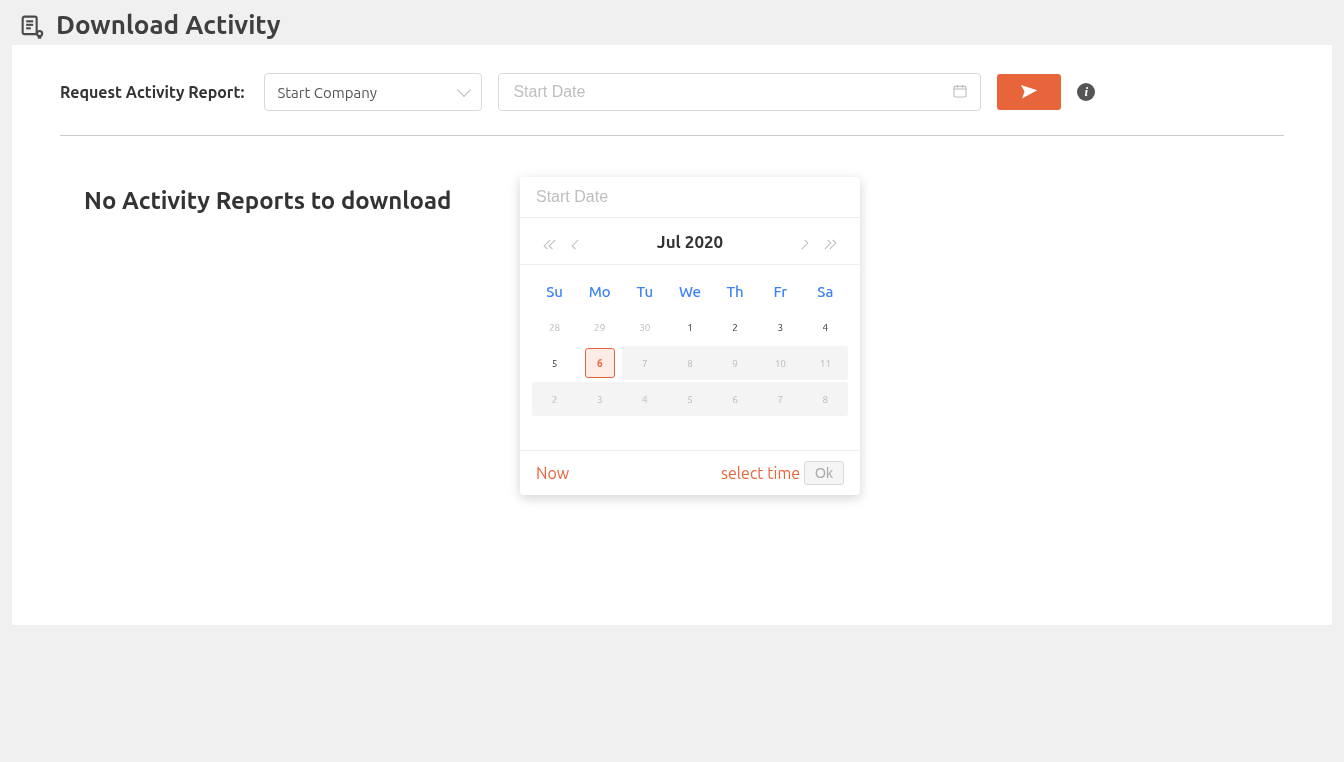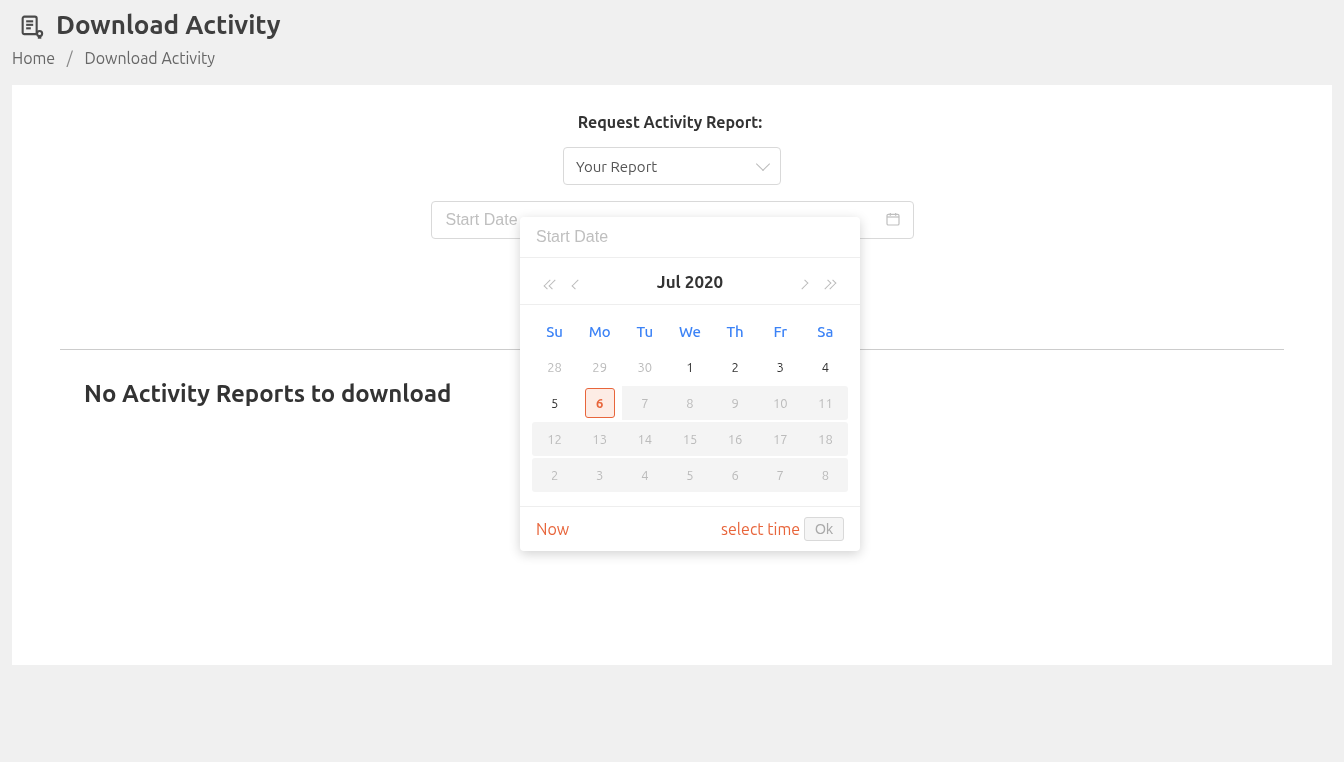--- a/index.html
+++ b/index.html
@@ -49,21 +49,20 @@
     padding: 28px 48px 40px 48px;
     min-height: 580px;
     position: relative;
   }
   .row {
     display: flex;
     align-items: center;
     gap: 16px;
     padding-bottom: 24px;
     border-bottom: 1px solid #ccc;
-    flex-direction: column;
   }
   .label {
     font-weight: 600;
     font-size: 16px;
     color: #333;
     margin-right: 4px;
   }
   .select {
     display: flex;
     align-items: center;
@@ -132,21 +131,21 @@
     font-style: italic;
     font-family: Georgia, serif;
     font-weight: bold;
     font-size: 13px;
     cursor: default;
   }
   .no-reports {
     font-size: 24px;
     font-weight: 700;
     color: #333;
-    margin-top: 30px;
+    margin-top: 51px;
     margin-left: 24px;
   }
 
   
   .datepicker {
     position: absolute;
     top: 132px;
     left: 508px;
     width: 340px;
     background: #fff;
@@ -210,21 +209,21 @@
     height: 34px;
   }
   .dcell {
     display: inline-flex;
     align-items: center;
     justify-content: center;
     width: 30px;
     height: 30px;
     border-radius: 3px;
     cursor: pointer;
-    font-size: 13px;
+    font-size: 10px;
   }
   .dcell.out { color: #bbb; }
   .dcell.in { color: #333; }
   .dcell.disabled { color: #bbb; }
   tr.disabled-row td {
     background: #f4f4f4;
   }
   tr.disabled-row td:first-child { border-radius: 3px 0 0 3px; }
   tr.disabled-row td:last-child { border-radius: 0 3px 3px 0; }
   .dcell.today {
@@ -233,20 +232,21 @@
     font-weight: 600;
     background: #fdece5;
   }
   .dp-footer {
     display: flex;
     align-items: center;
     justify-content: space-between;
     border-top: 1px solid #eee;
     padding: 10px 16px;
     font-size: 16px;
+    margin-top: 20px;
   }
   .dp-footer .link {
     color: #e8653b;
     cursor: pointer;
   }
   .dp-footer .right {
     display: flex;
     align-items: center;
     gap: 4px;
   }
@@ -279,32 +279,27 @@
         <line x1="7" y1="8" x2="13" y2="8"></line>
         <line x1="7" y1="11" x2="13" y2="11"></line>
         <line x1="7" y1="14" x2="11" y2="14"></line>
         <circle cx="18.5" cy="18.5" r="2.2"></circle>
         <line x1="17" y1="22" x2="20" y2="22"></line>
       </svg>
     </span>
     <h1>Download Activity</h1>
   </div>
 
-  <nav class="breadcrumb">
-    <a href="#">Home</a>
-    <span class="sep">/</span>
-    <span>Download Activity</span>
-  </nav>
 
   <div class="card">
     <div class="row">
       <span class="label">Request Activity Report:</span>
 
       <div class="select">
-        <span>Your Report</span>
+        <span>Start Company</span>
         <span class="chev"></span>
       </div>
 
       <div class="date-input">
         <input type="text" placeholder="Start Date" style="">
         <span class="cal-icon">
           <svg width="16" height="16" viewBox="0 0 24 24" fill="none" stroke="currentColor" stroke-width="1.8">
             <rect x="3" y="5" width="18" height="16" rx="2"></rect>
             <line x1="3" y1="9" x2="21" y2="9"></line>
             <line x1="8" y1="3" x2="8" y2="7"></line>
@@ -367,29 +362,20 @@
               <tr class="disabled-row">
                 <td style="background: transparent;"><span class="dcell in">5</span></td>
                 <td style="background: transparent;"><span class="dcell today">6</span></td>
                 <td><span class="dcell disabled">7</span></td>
                 <td><span class="dcell disabled">8</span></td>
                 <td><span class="dcell disabled">9</span></td>
                 <td><span class="dcell disabled">10</span></td>
                 <td><span class="dcell disabled">11</span></td>
               </tr>
               <tr class="disabled-row">
-                <td><span class="dcell disabled">12</span></td>
-                <td><span class="dcell disabled">13</span></td>
-                <td><span class="dcell disabled">14</span></td>
-                <td><span class="dcell disabled">15</span></td>
-                <td><span class="dcell disabled">16</span></td>
-                <td><span class="dcell disabled">17</span></td>
-                <td><span class="dcell disabled">18</span></td>
-              </tr>
-              <tr class="disabled-row">
                 <td><span class="dcell disabled">2</span></td>
                 <td><span class="dcell disabled">3</span></td>
                 <td><span class="dcell disabled">4</span></td>
                 <td><span class="dcell disabled">5</span></td>
                 <td><span class="dcell disabled">6</span></td>
                 <td><span class="dcell disabled">7</span></td>
                 <td><span class="dcell disabled">8</span></td>
               </tr>
             </tbody>
         </table>

